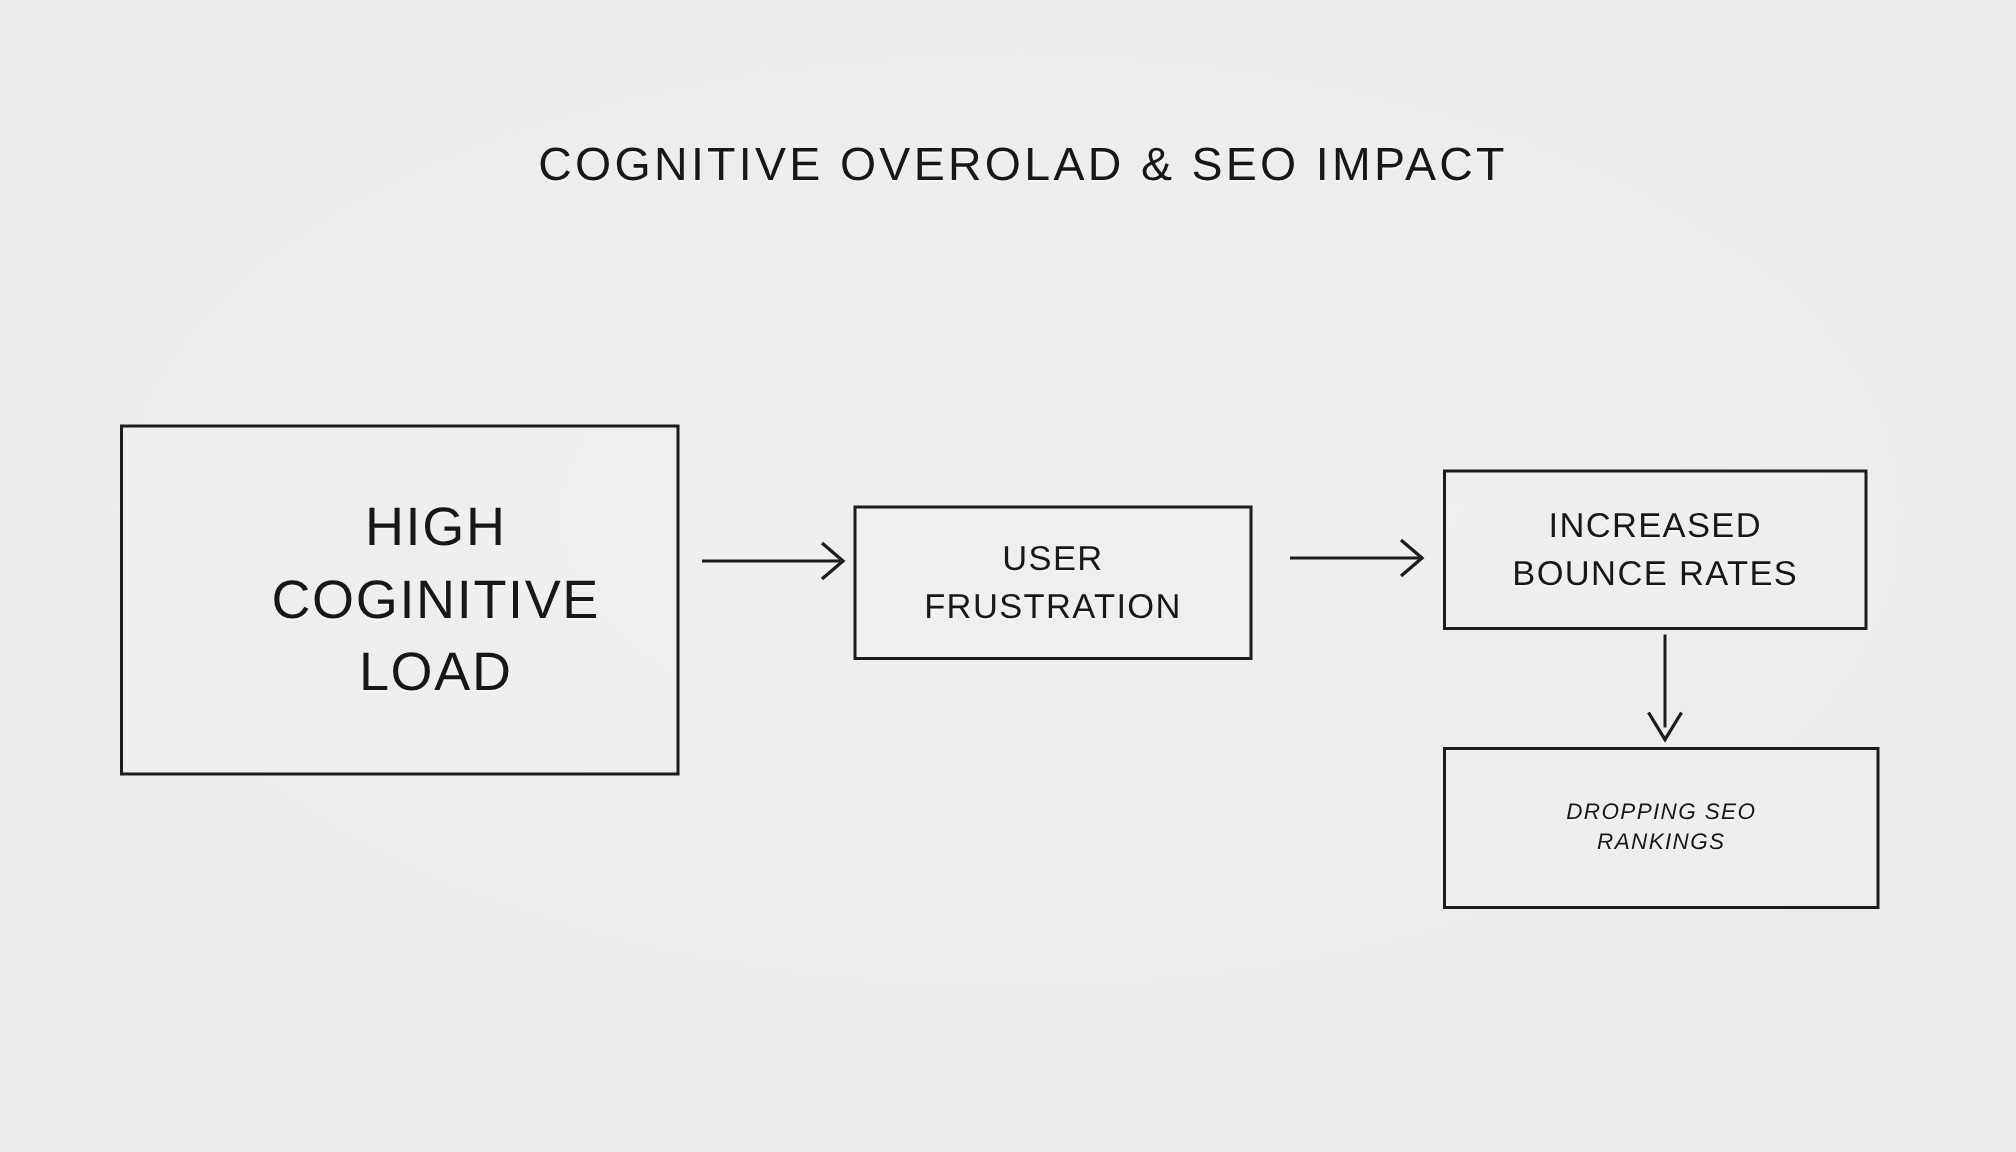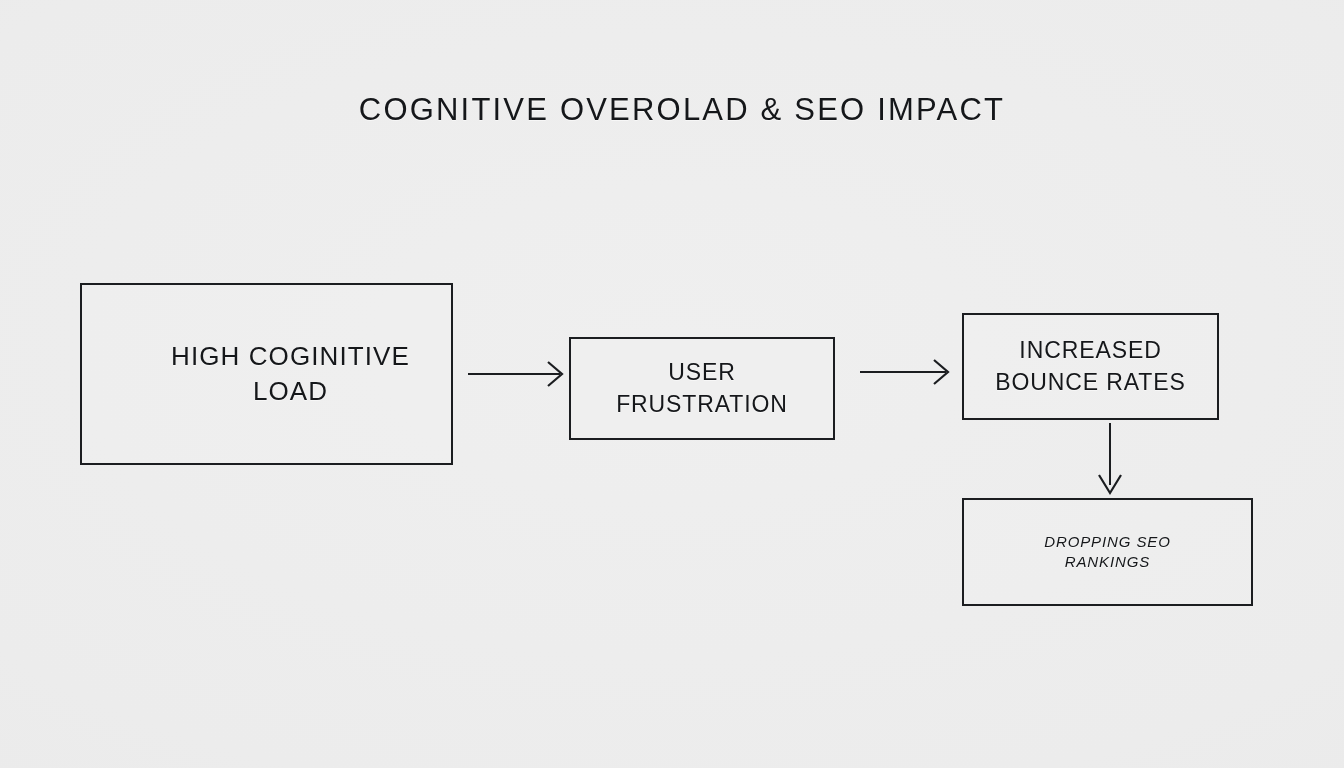--- a/index.html
+++ b/index.html
@@ -47,33 +47,33 @@
     text-align: center;
     color: #15171a;
     font-family: "Liberation Sans", sans-serif;
     font-weight: 300;
     letter-spacing: 0.9px;
     line-height: 1.35;
     text-shadow: 0 1px 0 rgba(255,255,255,0.5);
   }
   #node-high-cognitive-load {
     left: 80px;  top: 283px;
-    width: 373px; height: 182px;
-    font-size: 26px;
+    width: 373px; height: 234px;
+    font-size: 36px;
     letter-spacing: 1.1px;
     padding-left: 48px;
   }
   #node-user-frustration {
     left: 569px; top: 337px;
     width: 266px; height: 103px;
     font-size: 23px;
   }
   #node-increased-bounce-rates {
     left: 962px; top: 313px;
-    width: 257px; height: 107px;
+    width: 283px; height: 107px;
     font-size: 23px;
   }
   #node-dropping-seo-rankings {
     left: 962px; top: 498px;
     width: 291px; height: 108px;
     font-size: 15px;
     font-style: italic;
   }
   .node-label {
     display: block;

